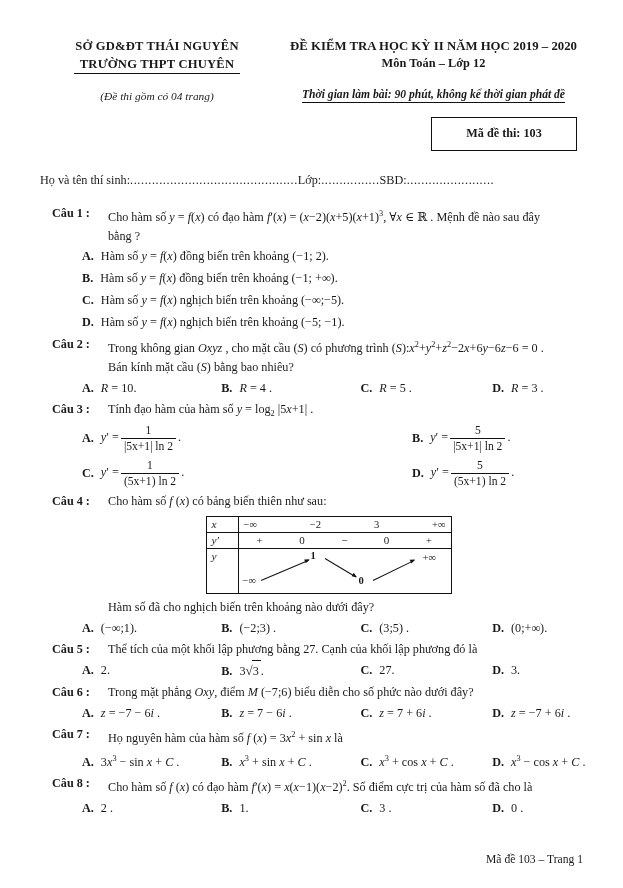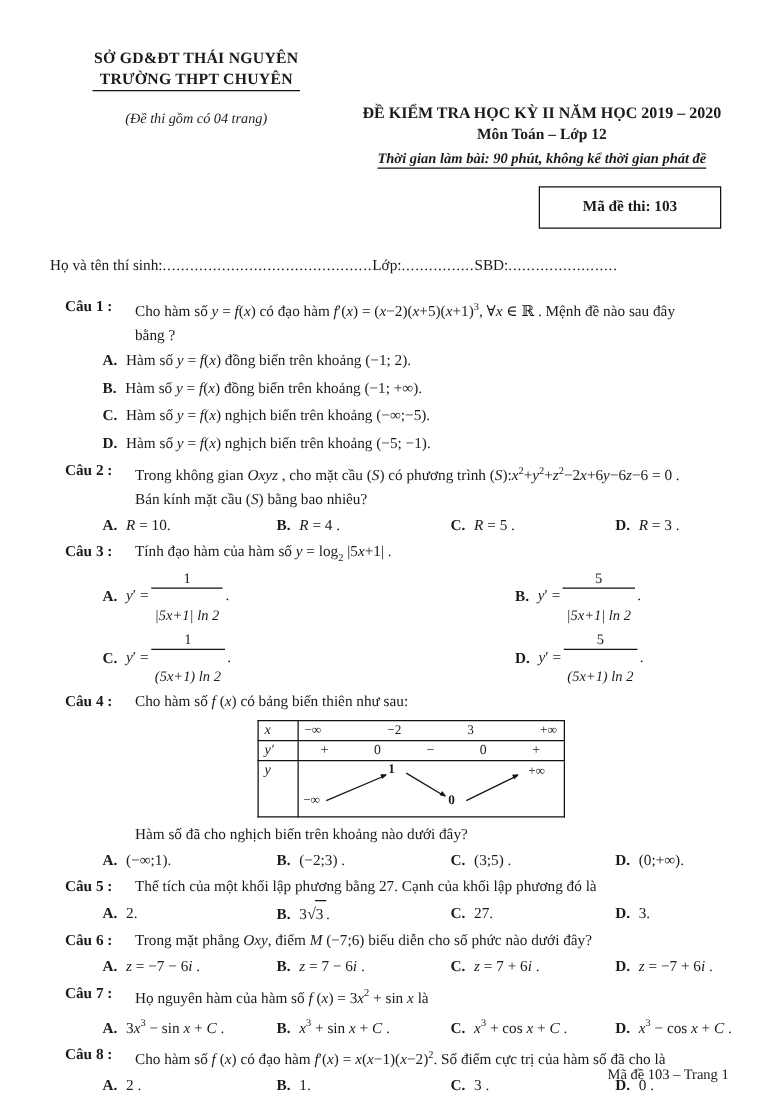--- a/index.html
+++ b/index.html
@@ -54,32 +54,31 @@
   .hdr-right {
     flex: 1 1 auto;
     text-align: center;
     padding-left: 6px;
   }
   .hdr-right .r1 {
     font-weight: bold;
     font-size: 12.8px;
     line-height: 17px;
     white-space: nowrap;
-    margin-top: 44px;
   }
   .hdr-right .r2 {
     font-weight: bold;
     font-size: 12.4px;
     line-height: 17px;
   }
   .hdr-right .r3 {
     font-style: italic;
     font-weight: bold;
     font-size: 11.6px;
-    margin-top: 4px;
+    margin-top: 16px;
     display: inline-block;
     border-bottom: 1.2px solid #111;
     padding-bottom: 1px;
     white-space: nowrap;
   }
 
   
   .code-row {
     display: flex;
     justify-content: flex-end;
@@ -183,21 +182,21 @@
   .frac {
     display: inline-flex;
     flex-direction: column;
     align-items: center;
     vertical-align: middle;
     margin: 0 2px;
     font-size: 11.6px;
     line-height: 1.12;
   }
   .frac .num { padding: 0 3px 1px 3px; }
-  .frac .den { padding: 15px 3px 0 3px; border-top: 1.1px solid #111; font-style: italic; }
+  .frac .den { padding: 1px 3px 0 3px; border-top: 1.1px solid #111; }
   .sqrt {
     display: inline-block;
     border-top: 1.1px solid #111;
     padding: 0 2px 0 1px;
     margin-left: -1px;
   }
   .radical { font-size: 13px; }
   .bb { font-family: "DejaVu Serif", serif; font-style: normal; }
 
   

